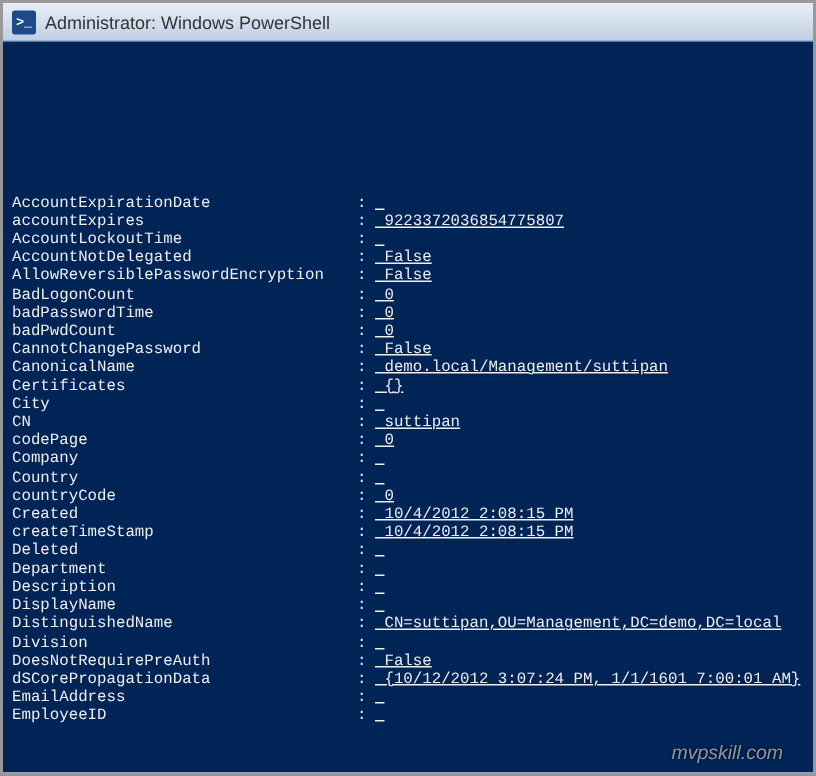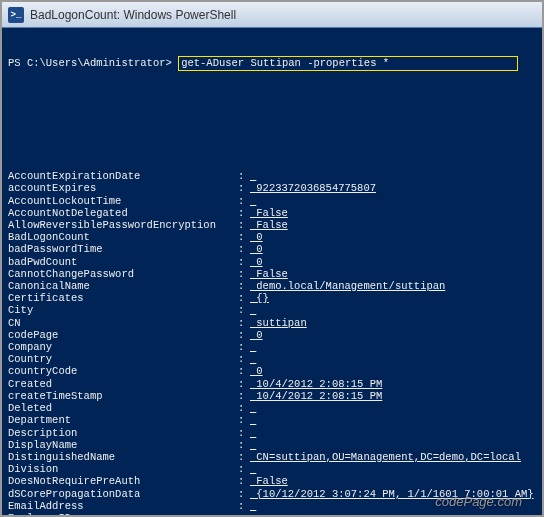--- a/index.html
+++ b/index.html
@@ -14,23 +14,22 @@
     .k { width:230px; flex:none; }
     .c { width:12px; flex:none; }
     .v { flex:1; overflow:hidden;text-decoration:underline; }
     .watermark { position:absolute; right:20px; bottom:6px; color:rgba(255,255,255,.55); font-family:Arial,sans-serif; font-size:13px; font-style:italic; text-shadow:0 0 2px #000; }
   </style>
 </head>
 <body>
 
 <div class="titlebar">
   <div class="titlebar-icon">&gt;_</div>
-  <div class="titlebar-text">BadLogonCount: Windows PowerShell</div>
+  <div class="titlebar-text">Administrator: Windows PowerShell</div>
 </div>
 
 <div class="console">
-  <div class="prompt-line"><span>PS C:\Users\Administrator&gt;</span> <span class="cmd-box"><span>get-ADuser Suttipan -properties *</span>                    </span></div>
   <div>&nbsp;</div>
   <div>&nbsp;</div>
   <div id="rows"><div class="row"><span class="k">AccountExpirationDate</span><span class="c">:</span><span class="v"> </span></div><div class="row"><span class="k">accountExpires</span><span class="c">:</span><span class="v"> 9223372036854775807</span></div><div class="row"><span class="k">AccountLockoutTime</span><span class="c">:</span><span class="v"> </span></div><div class="row"><span class="k">AccountNotDelegated</span><span class="c">:</span><span class="v"> False</span></div><div class="row"><span class="k">AllowReversiblePasswordEncryption</span><span class="c">:</span><span class="v"> False</span></div><div class="row"><span class="k">BadLogonCount</span><span class="c">:</span><span class="v"> 0</span></div><div class="row"><span class="k">badPasswordTime</span><span class="c">:</span><span class="v"> 0</span></div><div class="row"><span class="k">badPwdCount</span><span class="c">:</span><span class="v"> 0</span></div><div class="row"><span class="k">CannotChangePassword</span><span class="c">:</span><span class="v"> False</span></div><div class="row"><span class="k">CanonicalName</span><span class="c">:</span><span class="v"> demo.local/Management/suttipan</span></div><div class="row"><span class="k">Certificates</span><span class="c">:</span><span class="v"> {}</span></div><div class="row"><span class="k">City</span><span class="c">:</span><span class="v"> </span></div><div class="row"><span class="k">CN</span><span class="c">:</span><span class="v"> suttipan</span></div><div class="row"><span class="k">codePage</span><span class="c">:</span><span class="v"> 0</span></div><div class="row"><span class="k">Company</span><span class="c">:</span><span class="v"> </span></div><div class="row"><span class="k">Country</span><span class="c">:</span><span class="v"> </span></div><div class="row"><span class="k">countryCode</span><span class="c">:</span><span class="v"> 0</span></div><div class="row"><span class="k">Created</span><span class="c">:</span><span class="v"> 10/4/2012 2:08:15 PM</span></div><div class="row"><span class="k">createTimeStamp</span><span class="c">:</span><span class="v"> 10/4/2012 2:08:15 PM</span></div><div class="row"><span class="k">Deleted</span><span class="c">:</span><span class="v"> </span></div><div class="row"><span class="k">Department</span><span class="c">:</span><span class="v"> </span></div><div class="row"><span class="k">Description</span><span class="c">:</span><span class="v"> </span></div><div class="row"><span class="k">DisplayName</span><span class="c">:</span><span class="v"> </span></div><div class="row"><span class="k">DistinguishedName</span><span class="c">:</span><span class="v"> CN=suttipan,OU=Management,DC=demo,DC=local</span></div><div class="row"><span class="k">Division</span><span class="c">:</span><span class="v"> </span></div><div class="row"><span class="k">DoesNotRequirePreAuth</span><span class="c">:</span><span class="v"> False</span></div><div class="row"><span class="k">dSCorePropagationData</span><span class="c">:</span><span class="v"> {10/12/2012 3:07:24 PM, 1/1/1601 7:00:01 AM}</span></div><div class="row"><span class="k">EmailAddress</span><span class="c">:</span><span class="v"> </span></div><div class="row"><span class="k">EmployeeID</span><span class="c">:</span><span class="v"> </span></div></div>
 </div>
 
-<div class="watermark">codePage.com</div>
+<div class="watermark">mvpskill.com</div>
 
 </body></html>

